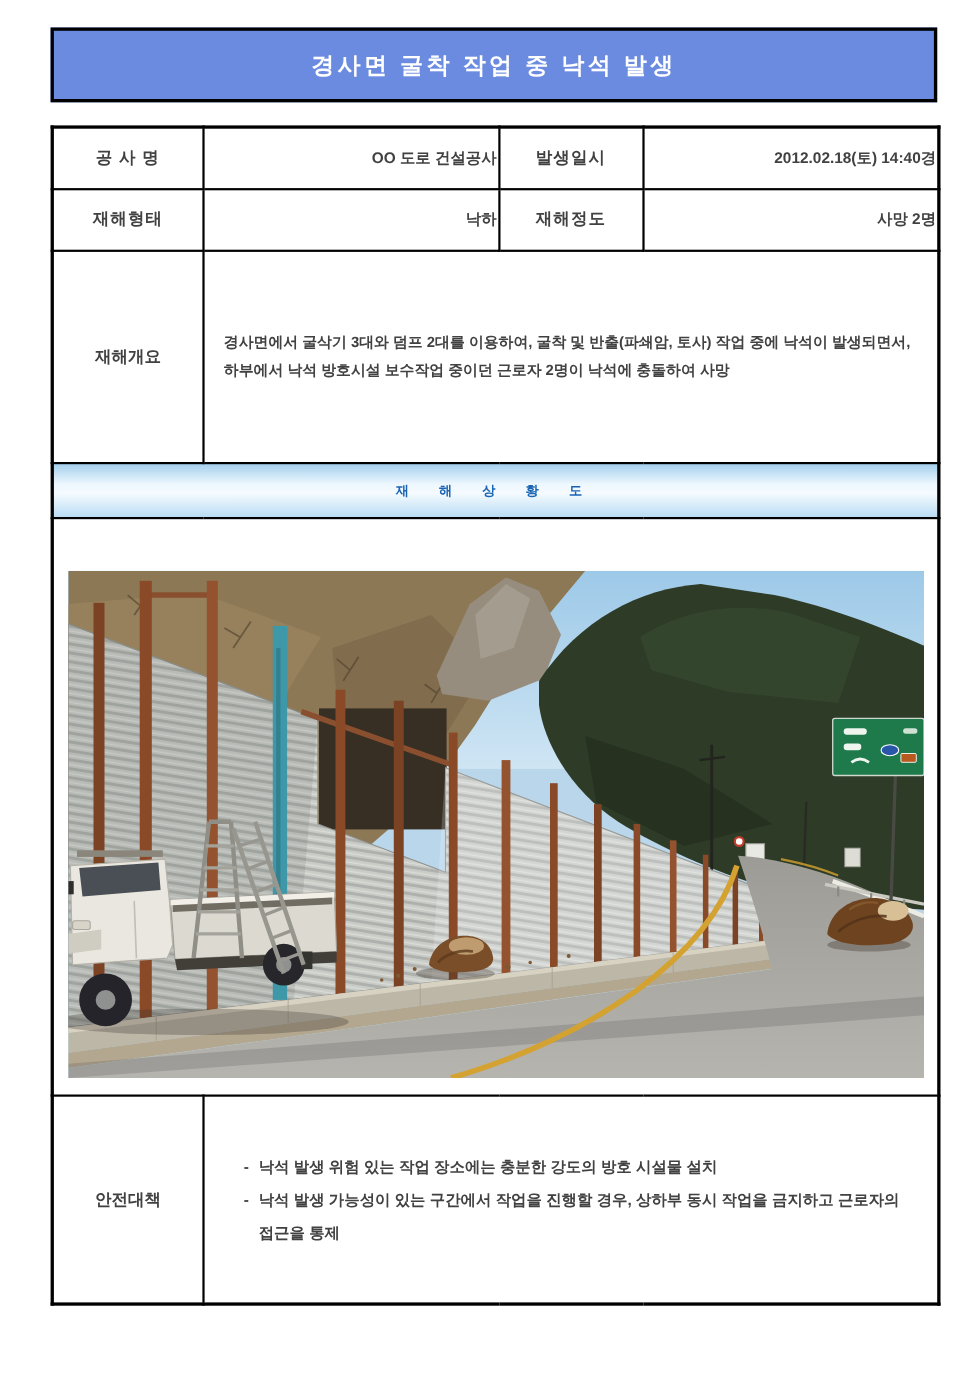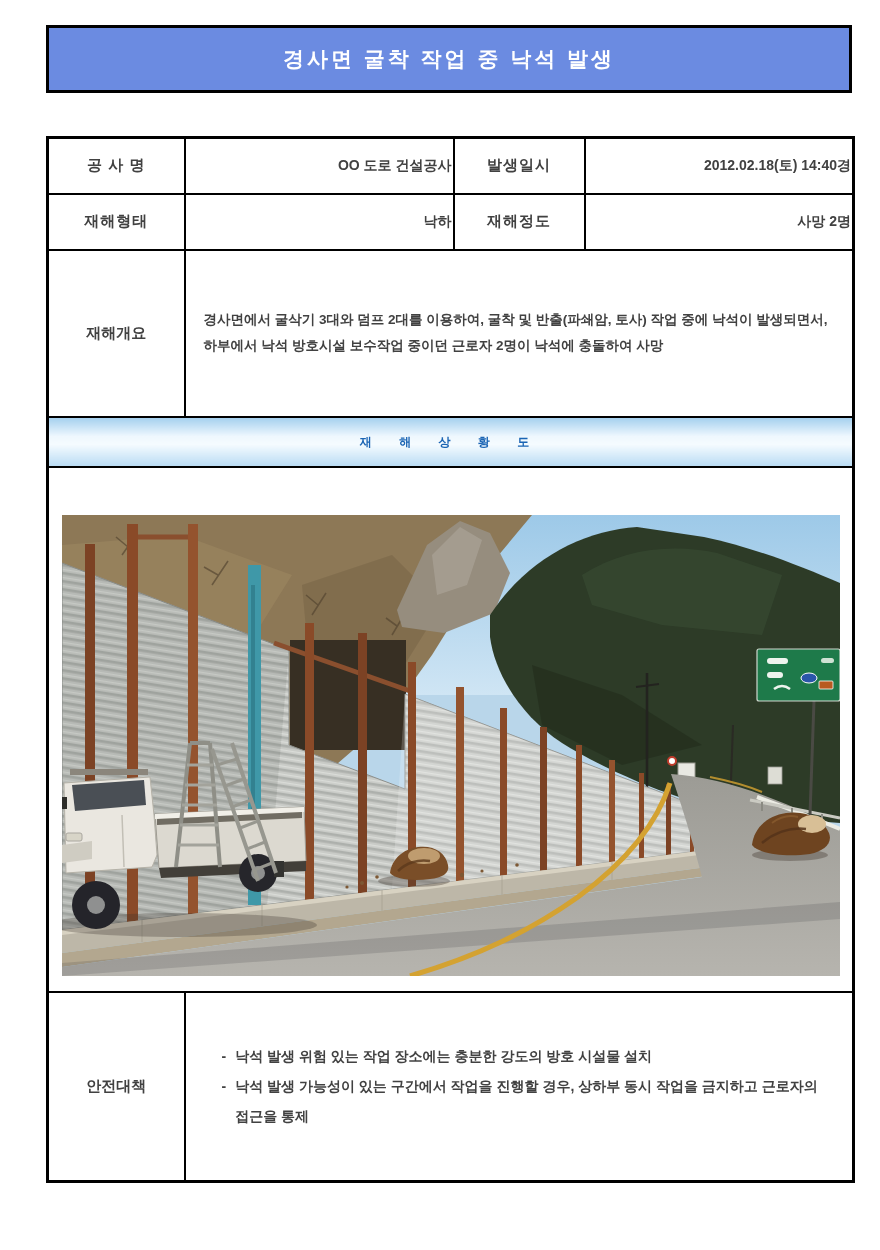--- a/index.html
+++ b/index.html
@@ -10,33 +10,33 @@
   }
   .title-bar{
     position:absolute;left:46px;top:25px;width:806px;height:68px;
     box-sizing:border-box;border:3px solid #000;background:#6b8be1;
     display:flex;align-items:center;justify-content:center;
   }
   .title-bar span{
     color:#fff;font-weight:700;font-size:21px;letter-spacing:3px;
   }
   table.report{
-    position:absolute;left:46px;top:136px;width:806px;
+    position:absolute;left:46px;top:114px;width:806px;
     border-collapse:collapse;table-layout:fixed;
     border:3px solid #000;
   }
   table.report th,table.report td{
     border:2px solid #000;box-sizing:border-box;
     font-weight:700;color:#414141;vertical-align:middle;
   }
   col.c1{width:137px}col.c2{width:269px}col.c3{width:131px}col.c4{width:269px}
   tr.info-row{height:56px;}
   tr.info-row th{font-size:15px;text-align:center;letter-spacing:1px;}
   tr.info-row td{font-size:14px;text-align:right;}
-  tr.overview-row{height:167px;}
+  tr.overview-row{height:193px;}
   tr.overview-row th{font-size:15px;text-align:center;}
   td.overview-td{padding:10px 16px 10px 18px;}
   td.overview-td p{margin:0;font-size:13.5px;line-height:1.95;text-align:left;}
   tr.situation-row{height:50px;}
   td.situation-td{
     text-align:center;
     background:linear-gradient(180deg,#a5d0ee 0%,#eef7fe 38%,#f5fbff 55%,#badcf4 100%);
   }
   td.situation-td span{
     color:#1a64b4;font-weight:700;font-size:12px;letter-spacing:12px;

